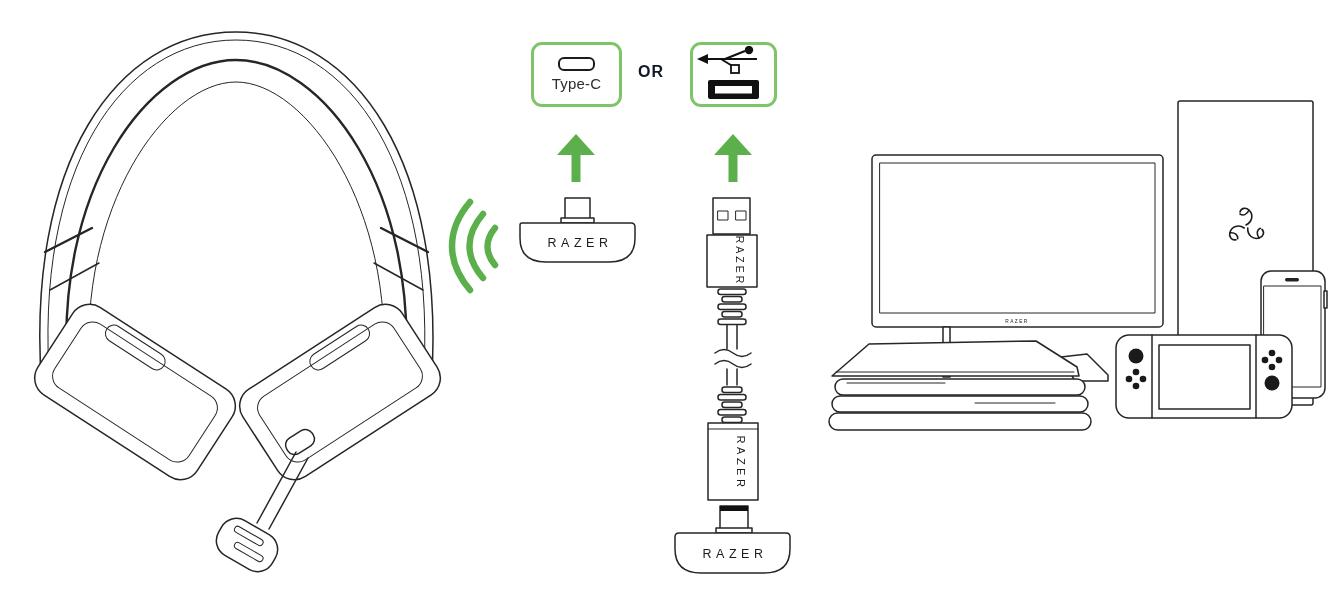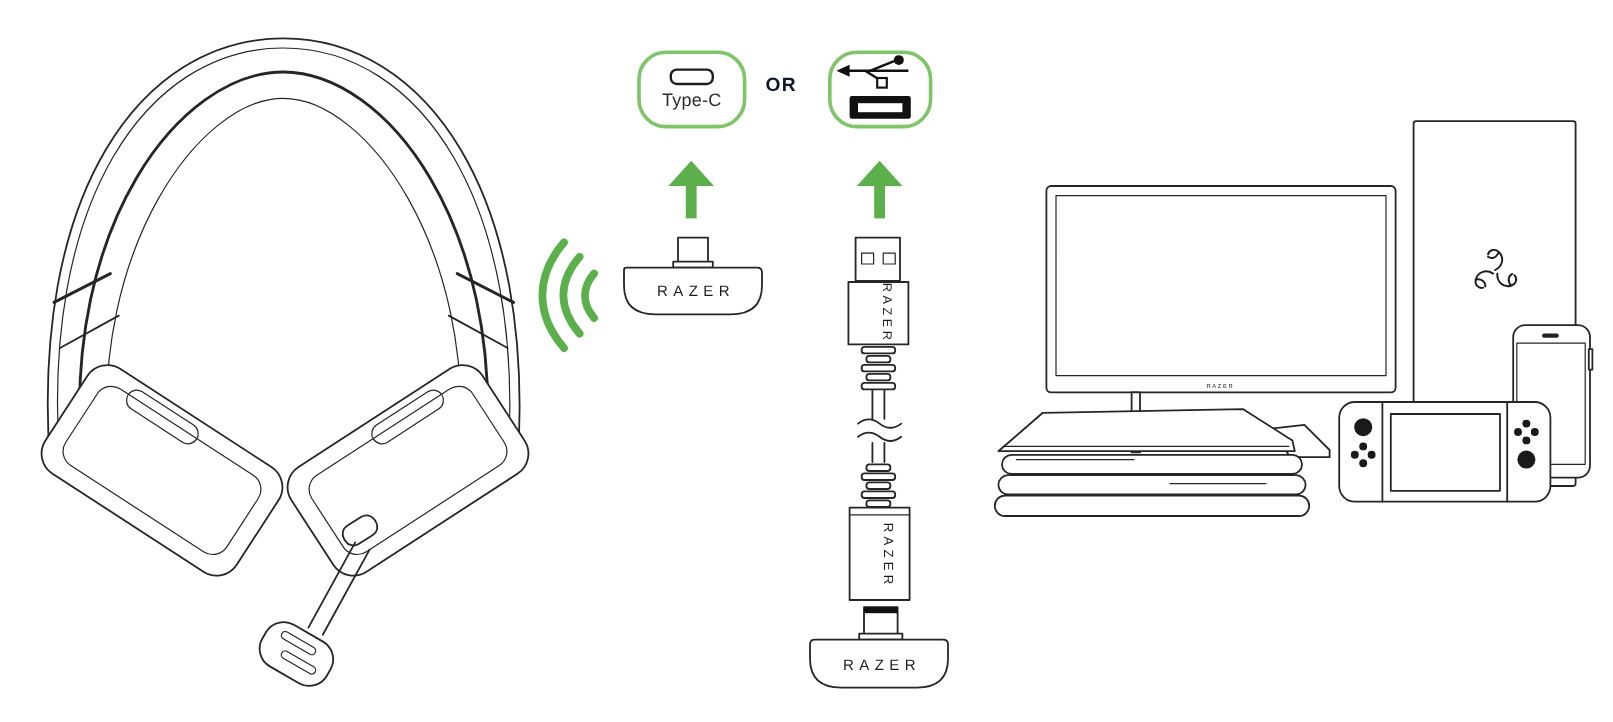--- a/index.html
+++ b/index.html
@@ -3,21 +3,21 @@
 <meta charset="utf-8">
 <style>
   html,body{margin:0;padding:0;background:#ffffff;}
   #stage{
     position:relative;width:1344px;height:602px;background:#ffffff;overflow:hidden;
     font-family:"Liberation Sans",sans-serif;color:#1c1c1c;
   }
   .abs{position:absolute;}
   svg{display:block;}
   .badge{
-    box-sizing:border-box;border:3px solid #7FC468;border-radius:24px;background:#ffffff;
+    box-sizing:border-box;border:3px solid #7FC468;border-radius:11px;background:#ffffff;
     display:flex;flex-direction:column;align-items:center;justify-content:center;gap:4px;
   }
   .pill{width:33px;height:10px;border:2.5px solid #1c1c1c;border-radius:6px;background:#fff;}
   .badge-label{font-size:15px;color:#2d2d2d;letter-spacing:.2px;}
   .or{font-size:16px;font-weight:bold;color:#0f172a;letter-spacing:1px;}
   .ln{fill:none;stroke:#262626;stroke-width:1.5;stroke-linecap:round;stroke-linejoin:round;}
   .lnw{fill:#ffffff;stroke:#262626;stroke-width:1.5;stroke-linejoin:round;}
   .thin{stroke-width:1;}
   .thick{stroke-width:2.4;}
   .green{fill:#5CB04C;}

